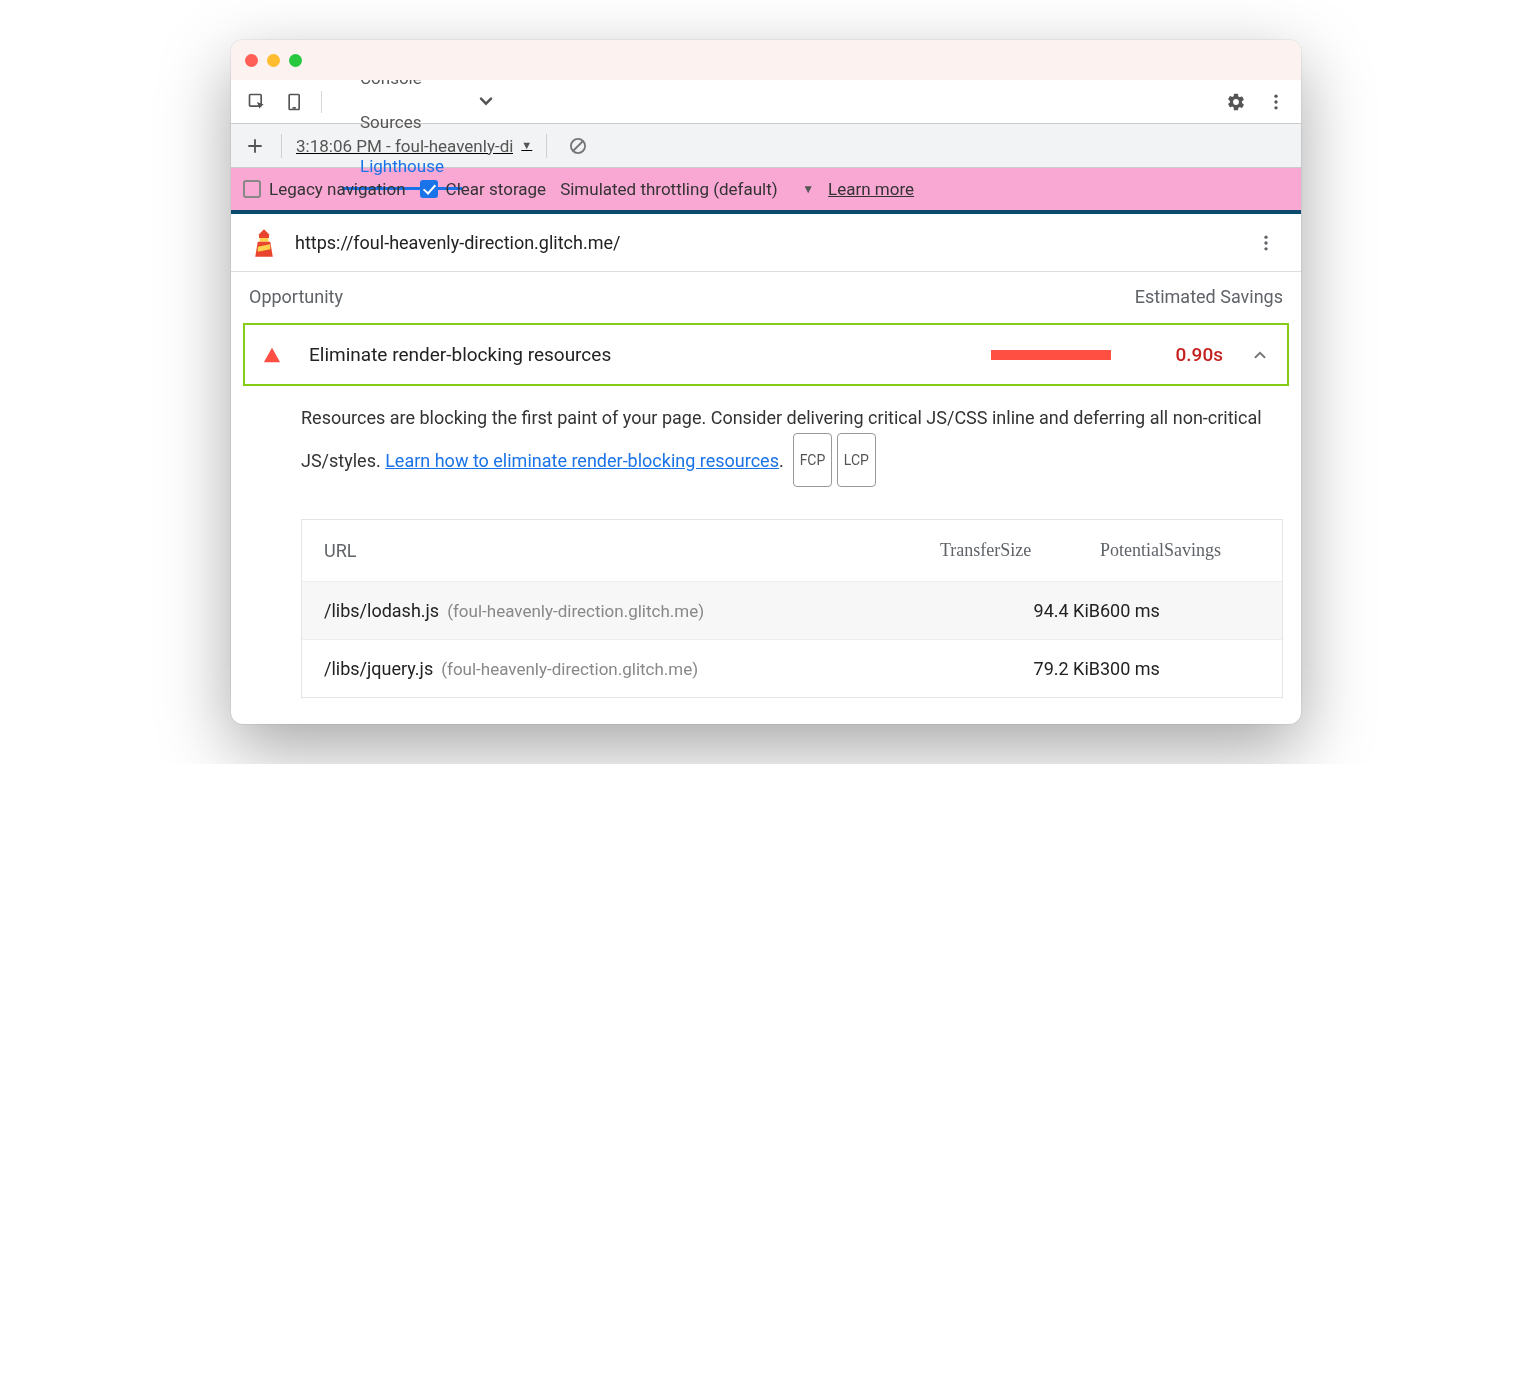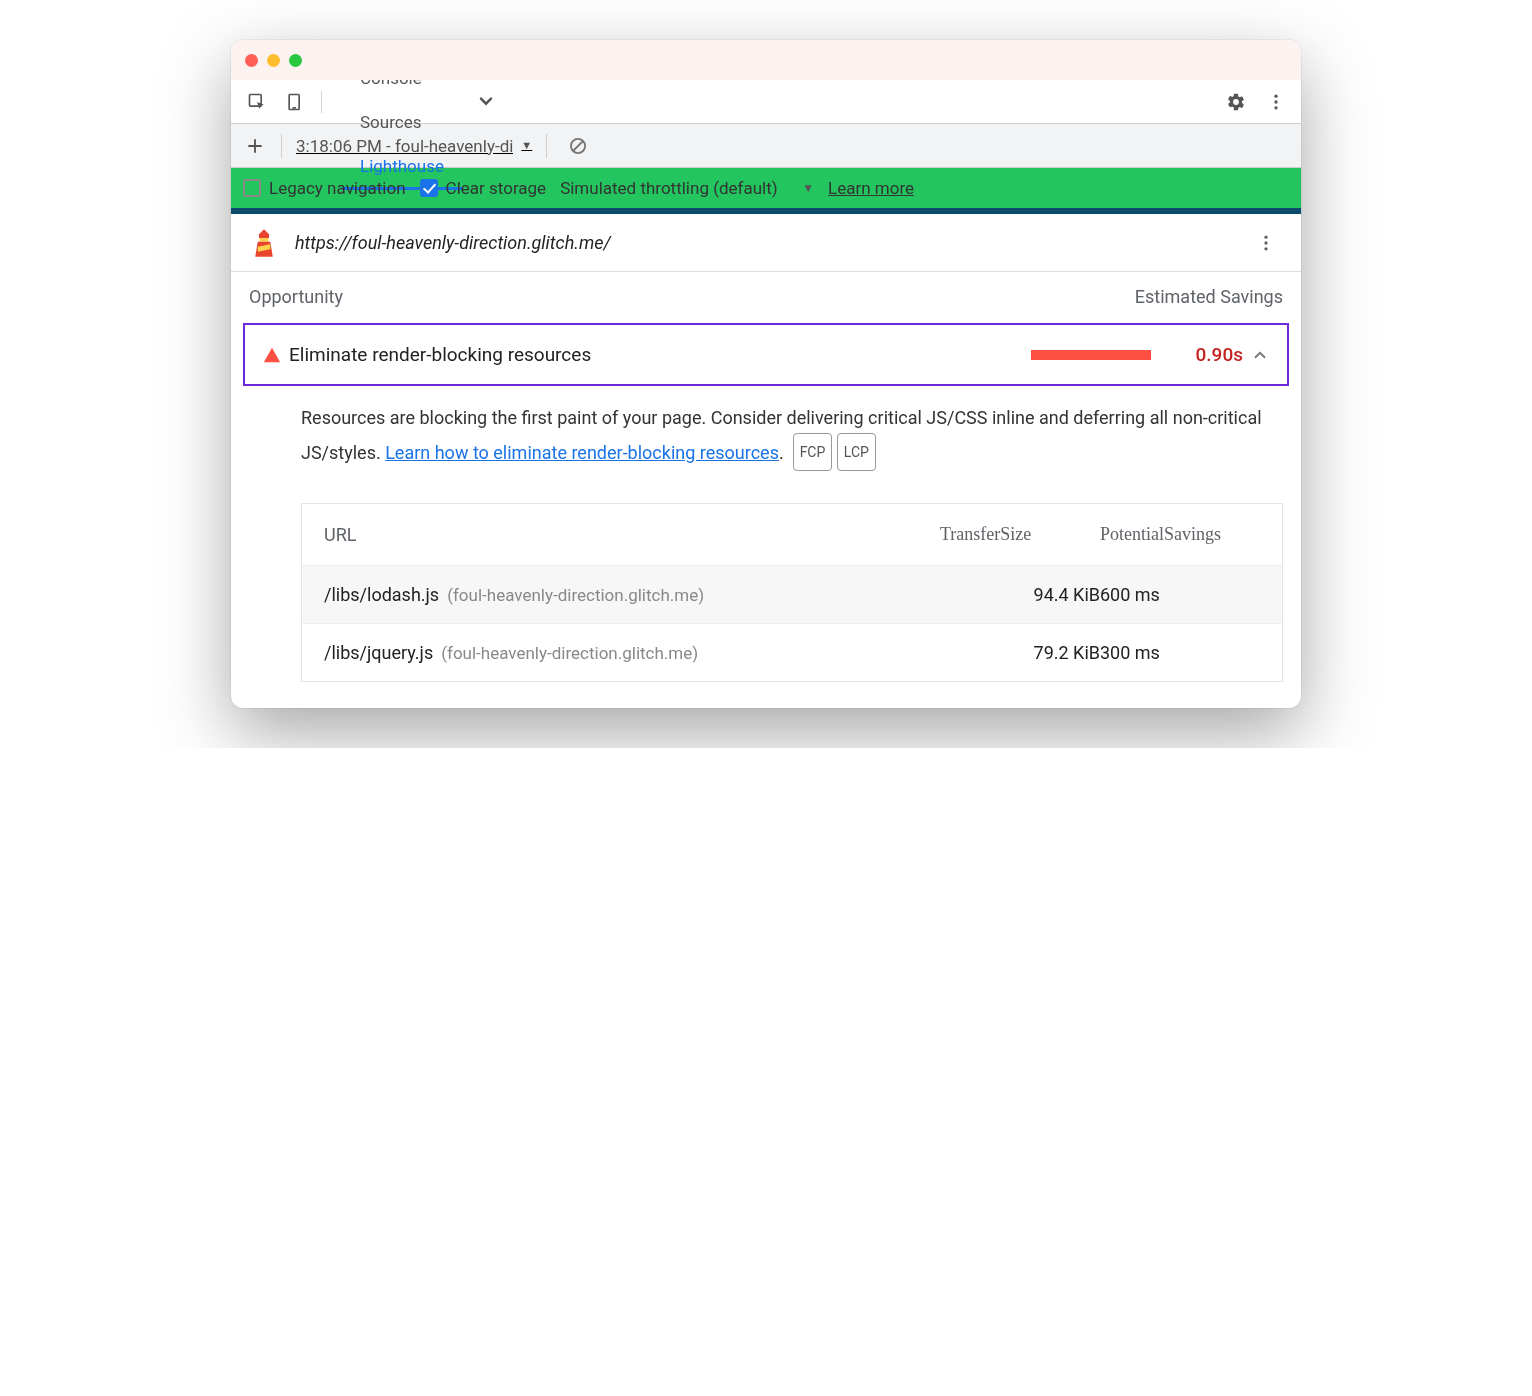--- a/index.html
+++ b/index.html
@@ -48,56 +48,56 @@
   .subbar {
     display:flex; align-items:center; height:44px; border-bottom:1px solid #ccc; background:#f1f3f4; padding:0 12px; gap:14px;text-decoration:underline;
   }
   .sub-sep { width:1px; height:24px; background:#d0d0d0; }
   .report-select { display:flex; align-items:center; color:#555; font-size:17px; gap:8px; max-width:330px;}
   .report-select .label-txt { white-space:nowrap; overflow:hidden; text-overflow:ellipsis; max-width:270px;}
   .tri { font-size:11px; color:#555; }
 
   
   .optsbar {
-    display:flex; align-items:center; height:46px; border-bottom:6px solid #0c4a6e; background:#22c55e; padding:0 12px; gap:14px; font-size:17px; color:#333;
+    display:flex; align-items:center; height:46px; border-bottom:4px solid #0c4a6e; background:#f9a8d4; padding:0 12px; gap:14px; font-size:17px; color:#333;
   }
   .chk { width:18px; height:18px; border:2px solid #888; border-radius:3px; display:inline-block; position:relative; }
   .chk.checked { background:#1a73e8; border-color:#1a73e8; }
   .chk.checked::after{
     content:""; position:absolute; left:4px; top:0px; width:5px; height:10px; border:solid #fff; border-width:0 2.5px 2.5px 0; transform:rotate(42deg);
   }
   .opt-item{ display:flex; align-items:center; gap:8px;}
   .learn-link{ color:#333; text-decoration:underline; }
   .tri-dark{ color:#555; font-size:12px; }
 
   
   .urlrow {
     display:flex; align-items:center; height:58px; padding:0 18px; border-bottom:1px solid #ddd; gap:16px;
   }
   .lh-icon { width:30px; height:30px; }
-  .url-text { font-size:18px; color:#222; flex:1;font-style:italic; }
+  .url-text { font-size:18px; color:#222; flex:1; }
   .kebab { color:#5f6368; }
 
   
   .opp-header {
     display:flex; justify-content:space-between; padding:14px 18px 10px; color:#5f6368; font-size:18px;
   }
   .audit-box {
-    margin: 6px 12px 12px; border:2px solid #6d28d9; padding:18px 18px; display:flex; align-items:center; gap:8px;justify-content:center;
+    margin: 6px 12px 12px; border:2px solid #84cc16; padding:18px 18px; display:flex; align-items:center; gap:28px;justify-content:center;
   }
   .warn-tri { color:#ff4e42; font-size:16px; }
   .audit-title { font-size:19px; color:#222; flex:1; }
   .bar { width:120px; height:10px; background:#ff4e42; }
   .savings { color:#c5221f; font-weight:500; font-size:19px; width:84px; text-align:right;}
   .chev { color:#777; }
 
   
   .desc { padding: 6px 26px 8px 70px; font-size:18px; color:#333; line-height:1.6; }
   .desc a { color:#1a73e8; text-decoration:underline; }
-  .badge { display:inline-block; border:1px solid #999; border-radius:4px; padding:8px 6px; font-size:14px; color:#555; line-height:20px; vertical-align:2px;}
+  .badge { display:inline-block; border:1px solid #999; border-radius:4px; padding:16px 6px; font-size:14px; color:#555; line-height:20px; vertical-align:2px;}
 
   
   .tbl-wrap { margin: 24px 18px 0 70px; border:1px solid #e4e4e4; }
   .tbl-row { display:flex; align-items:center; padding:18px 22px; font-size:18px; color:#222; }
   .tbl-head { color:#5f6368; }
   .tbl-row + .tbl-row { border-top:1px solid #eee; }
   .tbl-row.stripe { background:#f7f7f7; }
   .col-url { flex:1; display:flex; align-items:baseline; gap:8px; flex-wrap:wrap; }
   .col-size { width:160px; text-align:right; }
   .col-sav { width:160px; text-align:left; }

